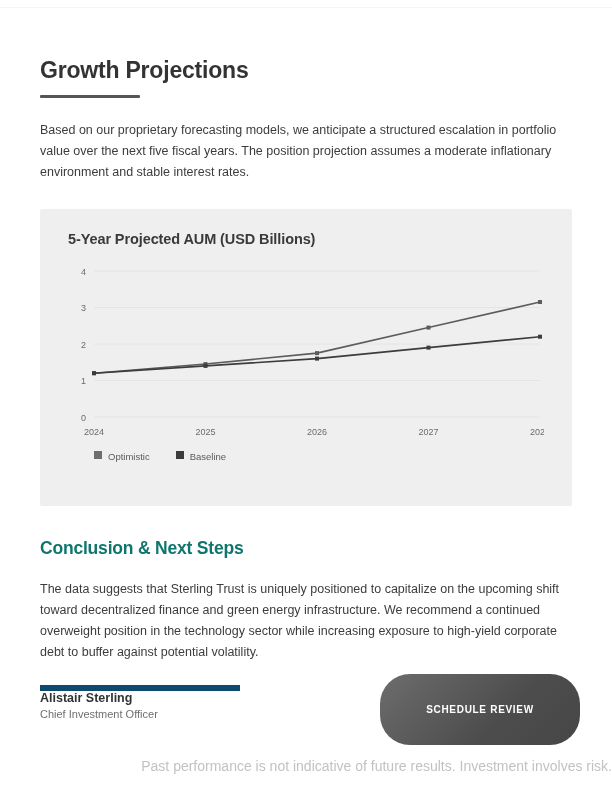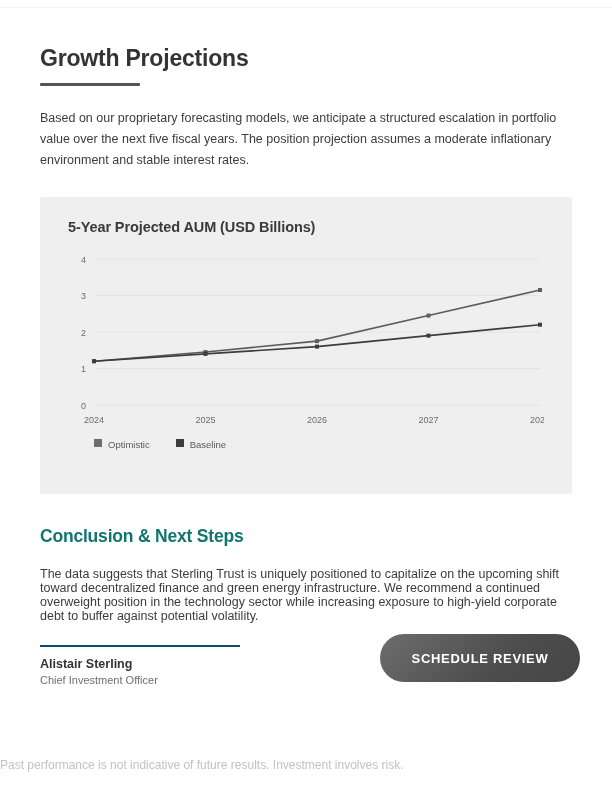--- a/index.html
+++ b/index.html
@@ -27,21 +27,21 @@
     left: 0;
     top: 7px;
     width: 612px;
     height: 1px;
     background: #f4f4f4;
   }
 
   
   .section-title {
     margin: 0;
-    padding-top: 43px;
+    padding-top: 55px;
     font-size: 23px;
     line-height: 30px;
     font-weight: bold;
     color: #333333;
     letter-spacing: -0.2px;
   }
   .title-accent {
     margin-top: 10px;
     width: 100px;
     height: 3px;
@@ -136,78 +136,77 @@
     margin: 0;
     padding-top: 32px;
     font-size: 17.5px;
     font-weight: bold;
     color: #0f766e;
     letter-spacing: -0.2px;
   }
   .conclusion-body {
     margin: 20px 0 0 0;
     font-size: 12.5px;
-    line-height: 14px;
+    line-height: 21px;
     color: #3c3c3c;
     max-width: 534px;
   }
 
   
   .footer-row {
     position: relative;
     margin-top: 22px;
     height: 64px;
   }
   .signature {
     position: absolute;
     left: 0;
     top: 0;
-    padding-top: 10px;
-    border-top: 2px solid #0c4a6e;
+    border-top: 6px solid #0c4a6e;
     width: 200px;
     box-sizing: border-box;
   }
   .signature-name {
     font-size: 12.5px;
     font-weight: bold;
     color: #333333;
   }
   .signature-role {
     margin-top: 3px;
     font-size: 11px;
     color: #6f6f6f;
   }
   .cta-button {
     position: absolute;
     right: -8px;
     top: -11px;
     width: 200px;
-    height: 48px;
+    height: 71px;
     border: none;
     border-radius: 30px;
     background: linear-gradient(135deg, #6d6d6d 0%, #4d4d4d 60%, #464646 100%);
     color: #ffffff;
     font-family: "Liberation Sans", sans-serif;
-    font-size: 13px;
+    font-size: 10px;
     font-weight: bold;
     letter-spacing: 0.7px;
     cursor: pointer;
     display: flex;
     align-items: center;
     justify-content: center;
   }
 
   
   .footer-note {
     position: absolute;
     left: 0;
     right: 0;
     top: 758px;
-    text-align: left;
-    font-size: 12px;
+    text-align: right;
+    font-size: 14px;
     color: #c2c2c2;
   }
 </style>
 </head>
 <body>
 
 <div class="page">
 
   <div class="top-rule"></div>
 

